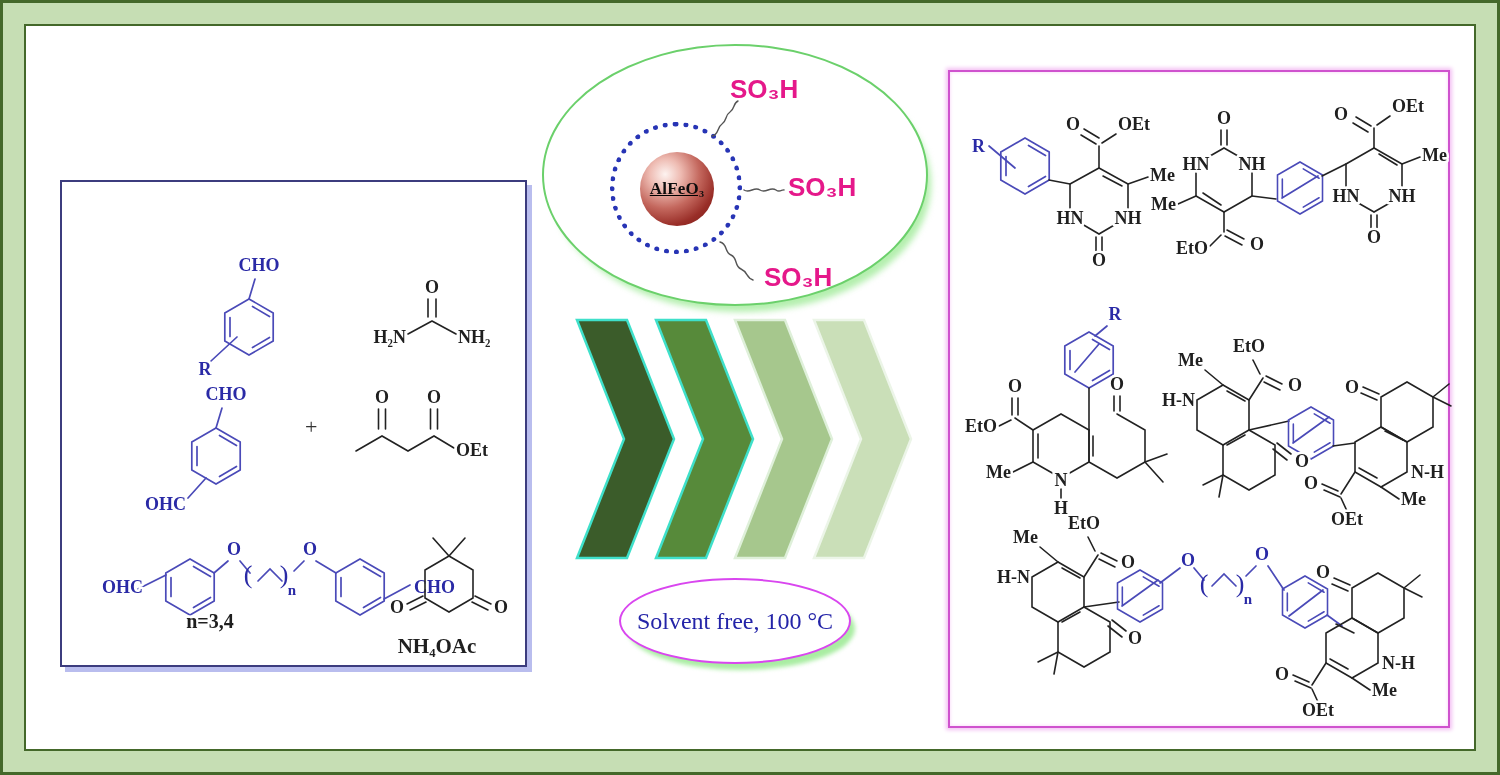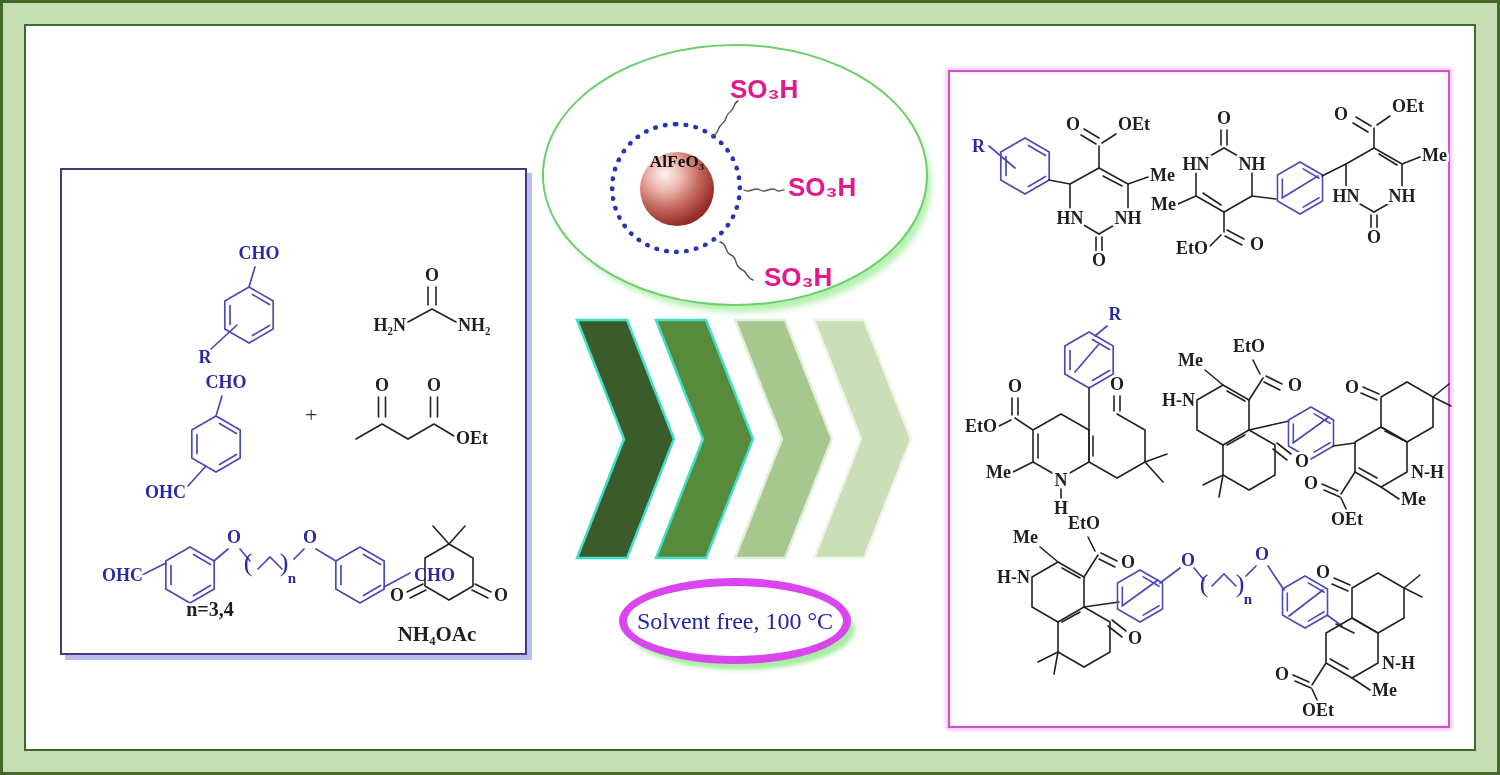--- a/index.html
+++ b/index.html
@@ -1,31 +1,31 @@
 <!DOCTYPE html>
 <html><head>
 <meta charset="utf-8">
 <style>
   html,body{margin:0;padding:0;}
   body{width:1500px;height:775px;position:relative;background:#fff;font-family:"Liberation Serif",serif;overflow:hidden;}
   .abs{position:absolute;}
   .frame-mat{position:absolute;inset:0;background:#c6deb4;border:3px solid #44682a;box-sizing:border-box;}
   .frame-inner{position:absolute;left:24px;top:24px;right:24px;bottom:24px;background:#ffffff;border:2px solid #44682a;box-sizing:border-box;}
   .canvas{position:absolute;inset:0;}
-  .reactant-box{left:60px;top:168px;width:467px;height:487px;border:2px solid #3c3c7e;background:#fff;box-shadow:5px 5px 0 #b9bdee;box-sizing:border-box;}
+  .reactant-box{left:60px;top:180px;width:467px;height:487px;border:2px solid #3c3c7e;background:#fff;box-shadow:5px 5px 0 #b9bdee;box-sizing:border-box;}
   .product-box{left:948px;top:70px;width:502px;height:658px;border:2px solid #cf52ce;background:#fff;box-shadow:0 0 4px 2px #f3c0f3, inset 0 0 3px 1px #fbe3fb;box-sizing:border-box;}
   .catalyst-wrap{left:542px;top:44px;width:392px;height:268px;}
   .cat-shadow{position:absolute;left:9px;top:12px;width:380px;height:256px;background:#b4efae;border-radius:50%;filter:blur(3px);}
   .cat-ellipse{position:absolute;left:0;top:0;width:386px;height:262px;border:2px solid #6bd06b;border-radius:50%;background:#fff;box-sizing:border-box;}
   .dotted-ring{position:absolute;left:68px;top:78px;width:132px;height:132px;border:5px dotted #2734b5;border-radius:50%;box-sizing:border-box;}
-  .sphere{position:absolute;left:98px;top:108px;width:74px;height:74px;border-radius:50%;display:flex;align-items:flex-start;justify-content:center;background:radial-gradient(circle at 34% 30%, #fdf3f0 0%, #eebbb2 22%, #c4685e 48%, #992e28 72%, #771713 100%);}
+  .sphere{position:absolute;left:98px;top:108px;width:74px;height:74px;border-radius:50%;display:flex;align-items:center;justify-content:center;background:radial-gradient(circle at 34% 30%, #fdf3f0 0%, #eebbb2 22%, #c4685e 48%, #992e28 72%, #771713 100%);text-decoration:underline;}
   .sphere-label{font-weight:bold;font-size:17px;color:#0d0d0d;letter-spacing:.2px;}
   .solvent-wrap{left:619px;top:578px;width:238px;height:94px;}
   .sol-shadow{position:absolute;left:8px;top:9px;width:228px;height:83px;background:#a9eda2;border-radius:50%;filter:blur(2px);}
-  .sol-ellipse{position:absolute;left:0;top:0;width:232px;height:86px;border:8px solid #d946ef;border-radius:50%;background:#fff;display:flex;align-items:center;justify-content:center;box-sizing:border-box;text-align:right;}
+  .sol-ellipse{position:absolute;left:0;top:0;width:232px;height:86px;border:2px solid #d946ef;border-radius:50%;background:#fff;display:flex;align-items:center;justify-content:center;box-sizing:border-box;text-align:right;}
   .sol-text{font-size:24px;color:#2424a8;}
   .note-text{font-size:20px;color:#1f1f1f;font-weight:600;margin-top:12px;}
   .plus-sign{font-size:22px;color:#333;}
   svg.struct{position:absolute;overflow:visible;}
   svg.struct g.bk{stroke:#222222;stroke-width:1.6;fill:none;stroke-linecap:round;}
   svg.struct g.bl{stroke:#4a4ab8;stroke-width:1.7;fill:none;stroke-linecap:round;}
   text.atom{font-family:"Liberation Serif",serif;font-size:18px;font-weight:600;fill:#1f1f1f;stroke:#fff;stroke-width:5px;paint-order:stroke;stroke-linejoin:round;}
   text.atom.b{fill:#2a2aa6;}
   text.atom.sm{font-size:15px;}
   text.paren{font-family:"Liberation Serif",serif;font-size:26px;font-weight:400;fill:#2a2aa6;stroke:none;}

